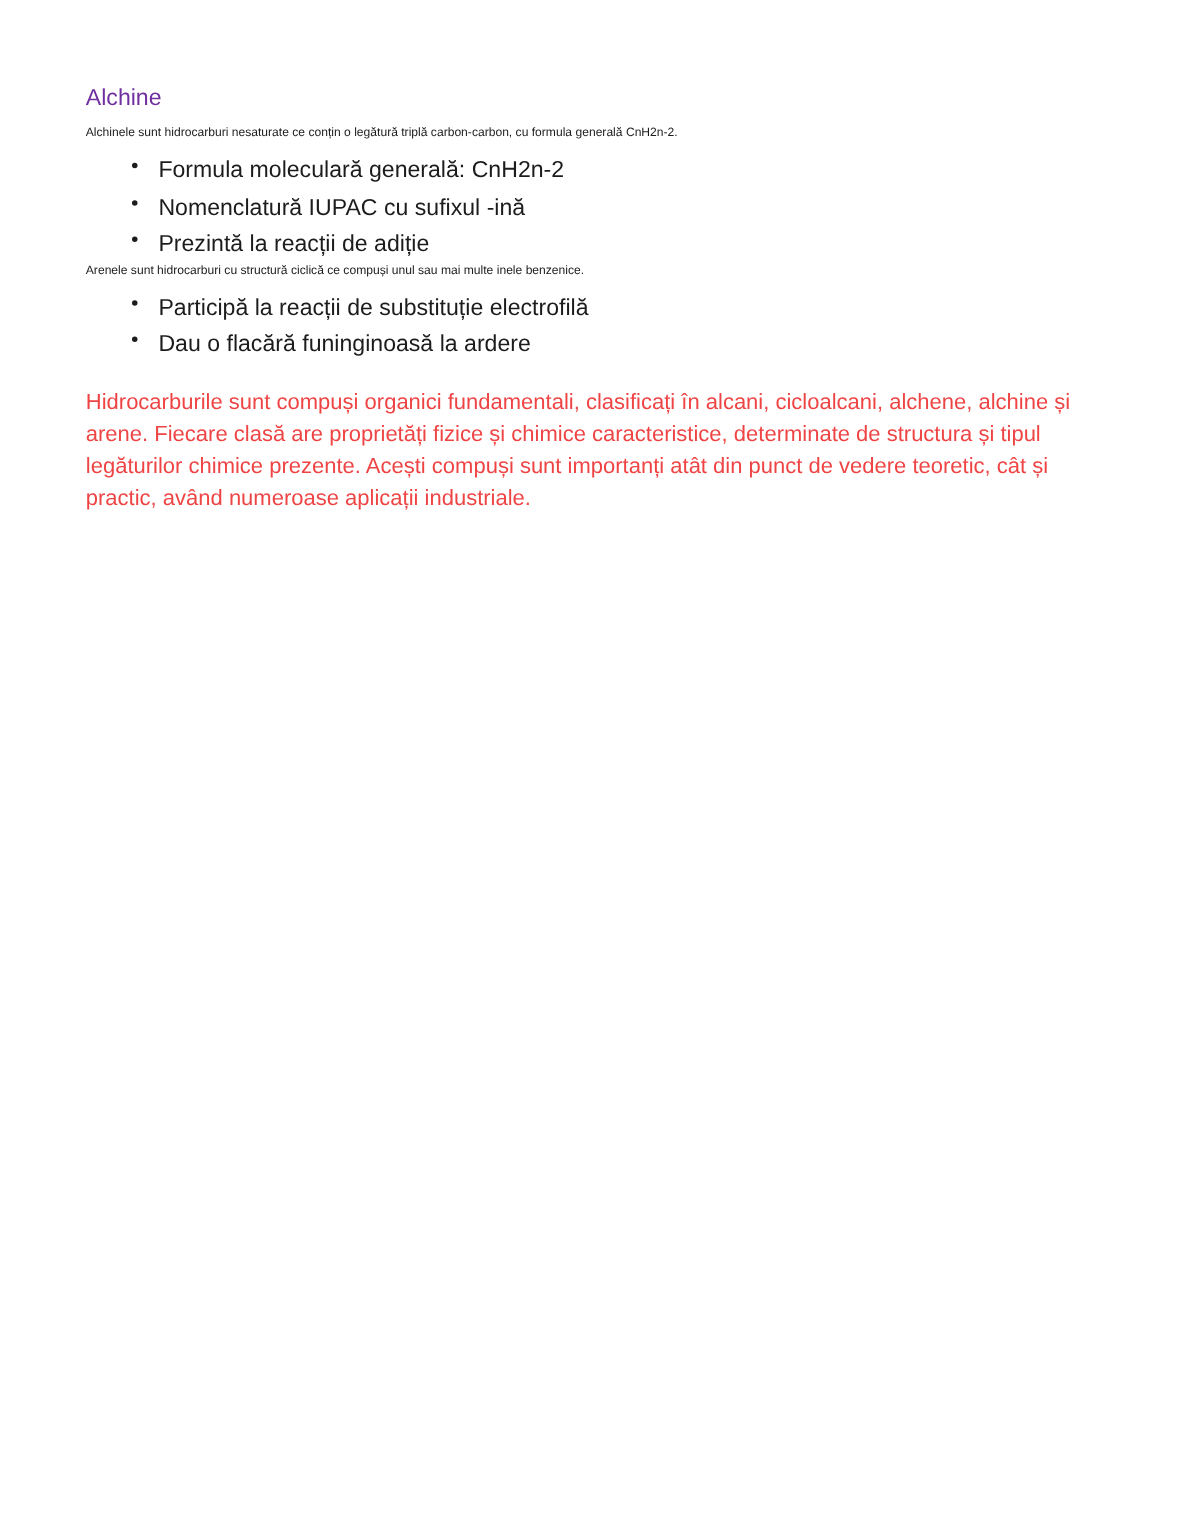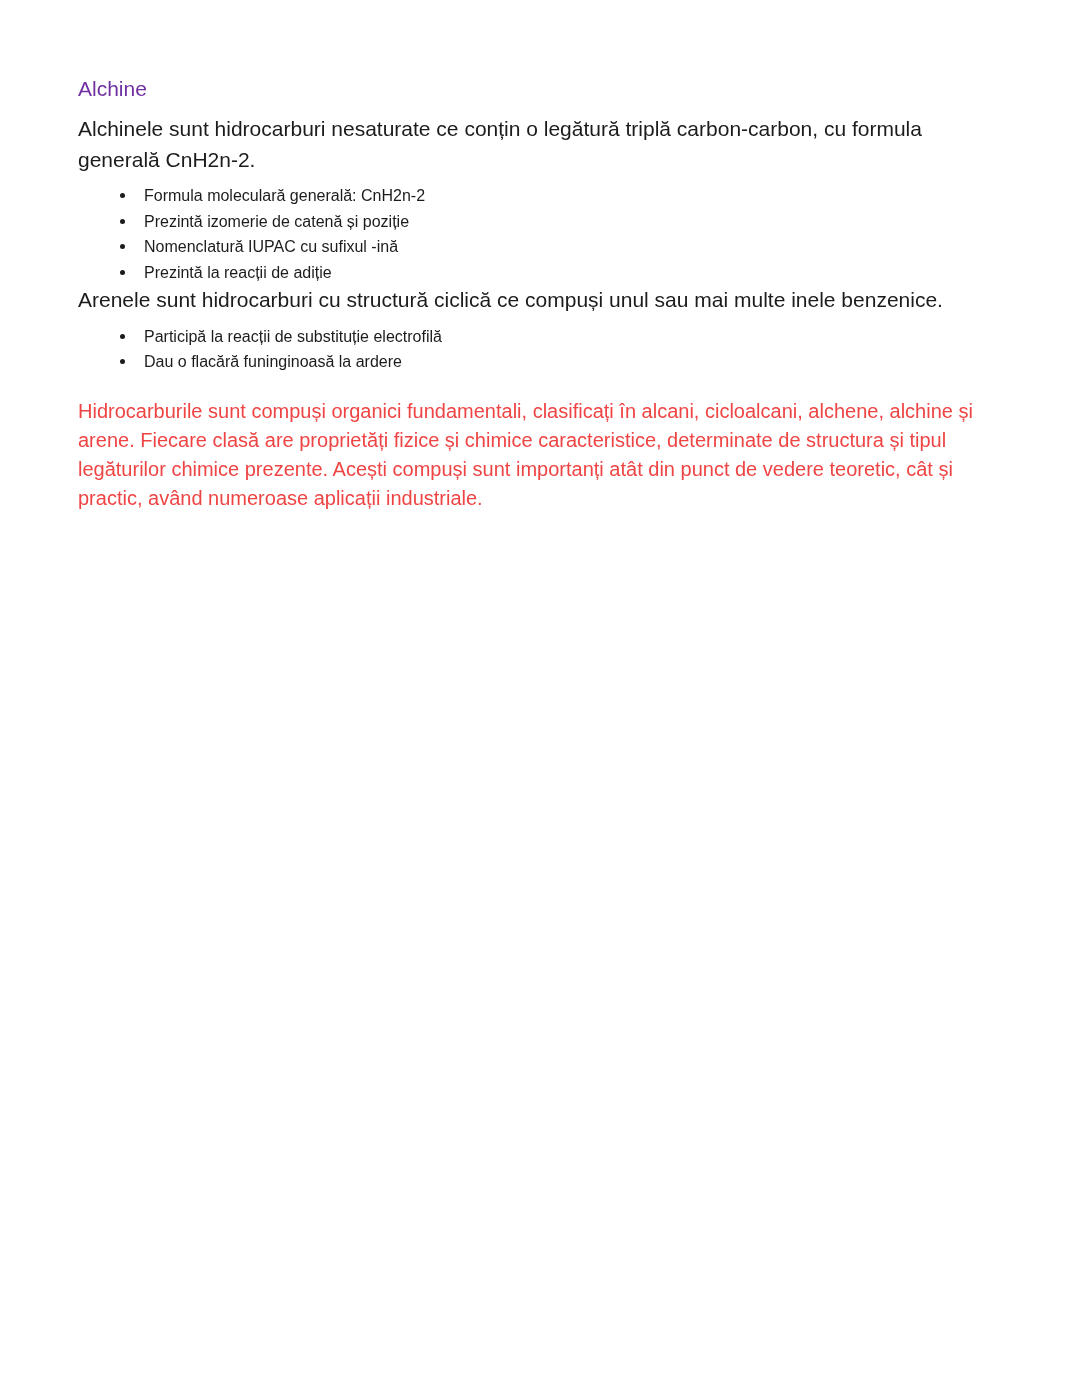--- a/index.html
+++ b/index.html
@@ -23,33 +23,33 @@
     font-weight: 400;
     font-size: 21px;
     line-height: 1.2;
     color: #7030a0;
     margin: 0 0 13px 0;
   }
   .section-heading.second {
     margin-top: 50px;
   }
   .body-text {
-    font-size: 21px;
+    font-size: 11px;
     line-height: 1.45;
     margin: 0 0 6px 0;
     color: #1c1c1c;
   }
   ul.bullet-list {
     list-style: none;
     margin: 8px 0 0 0;
     padding: 0 0 0 36px;
   }
   ul.bullet-list li {
     position: relative;
-    font-size: 16px;
+    font-size: 21px;
     line-height: 1.6;
     padding-left: 30px;
     color: #1c1c1c;
   }
   ul.bullet-list li::before {
     content: "";
     position: absolute;
     left: 6px;
     top: 10px;
     width: 5px;
@@ -68,21 +68,20 @@
 </head>
 <body>
 
 <div class="page">
 
   <section>
     <h2 class="section-heading">Alchine</h2>
     <p class="body-text">Alchinele sunt hidrocarburi nesaturate ce conțin o legătură triplă carbon-carbon, cu formula generală CnH2n-2.</p>
     <ul class="bullet-list">
       <li>Formula moleculară generală: CnH2n-2</li>
-      <li>Prezintă izomerie de catenă și poziție</li>
       <li>Nomenclatură IUPAC cu sufixul -ină</li>
       <li>Prezintă la reacții de adiție</li>
     </ul>
   </section>
 
   <section>
     <p class="body-text">Arenele sunt hidrocarburi cu structură ciclică ce compuși unul sau mai multe inele benzenice.</p>
     <ul class="bullet-list">
       <li>Participă la reacții de substituție electrofilă</li>
       <li>Dau o flacără funinginoasă la ardere</li>

